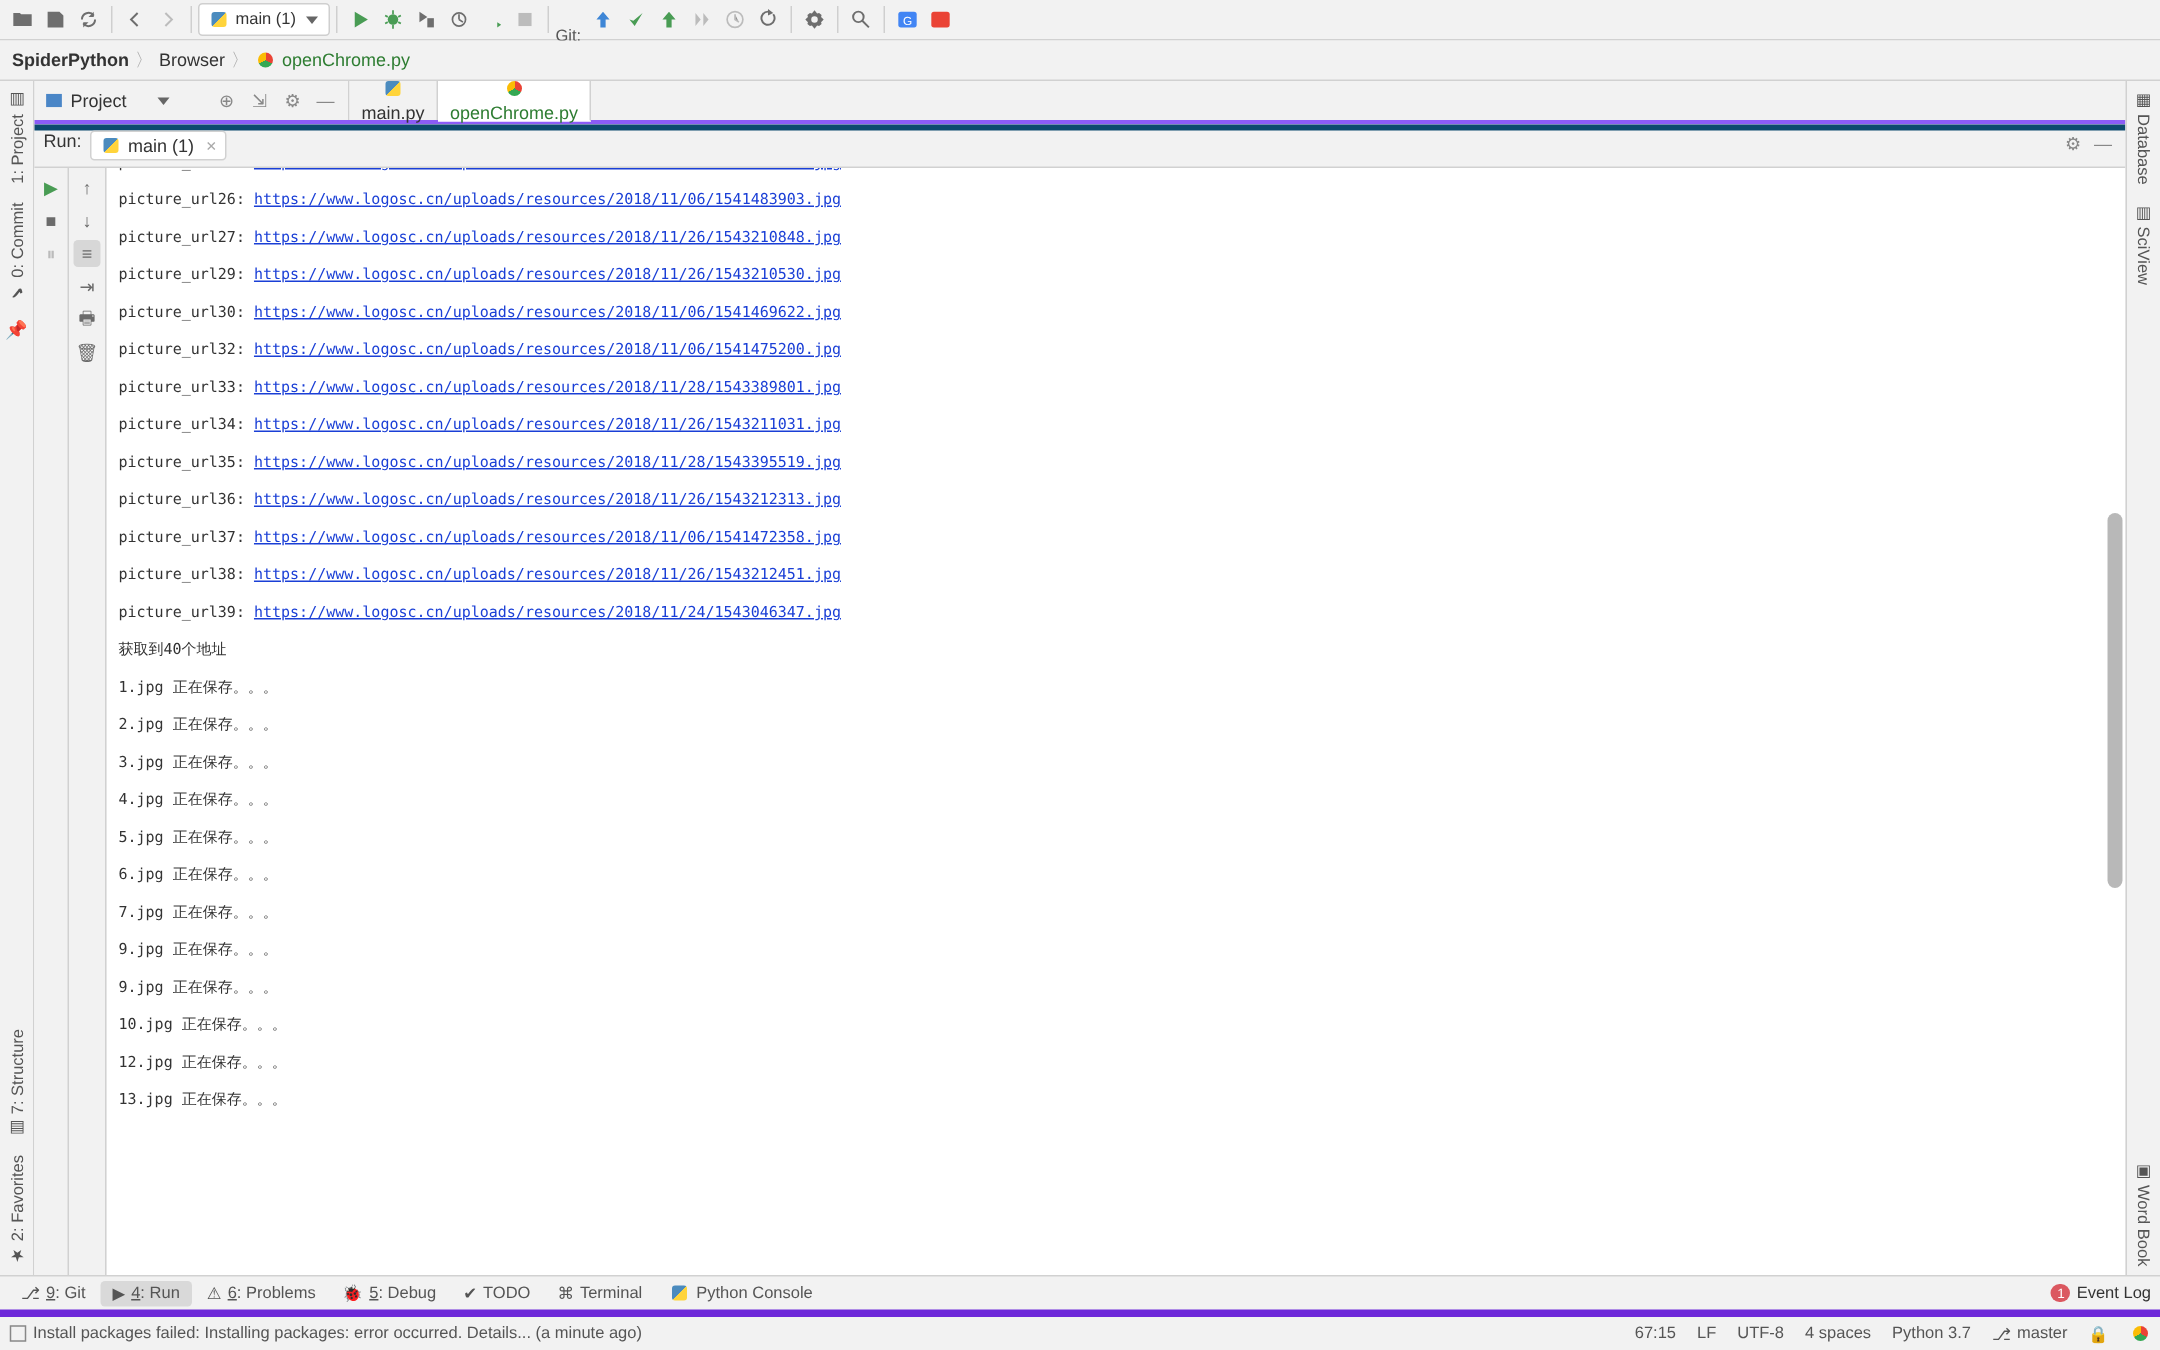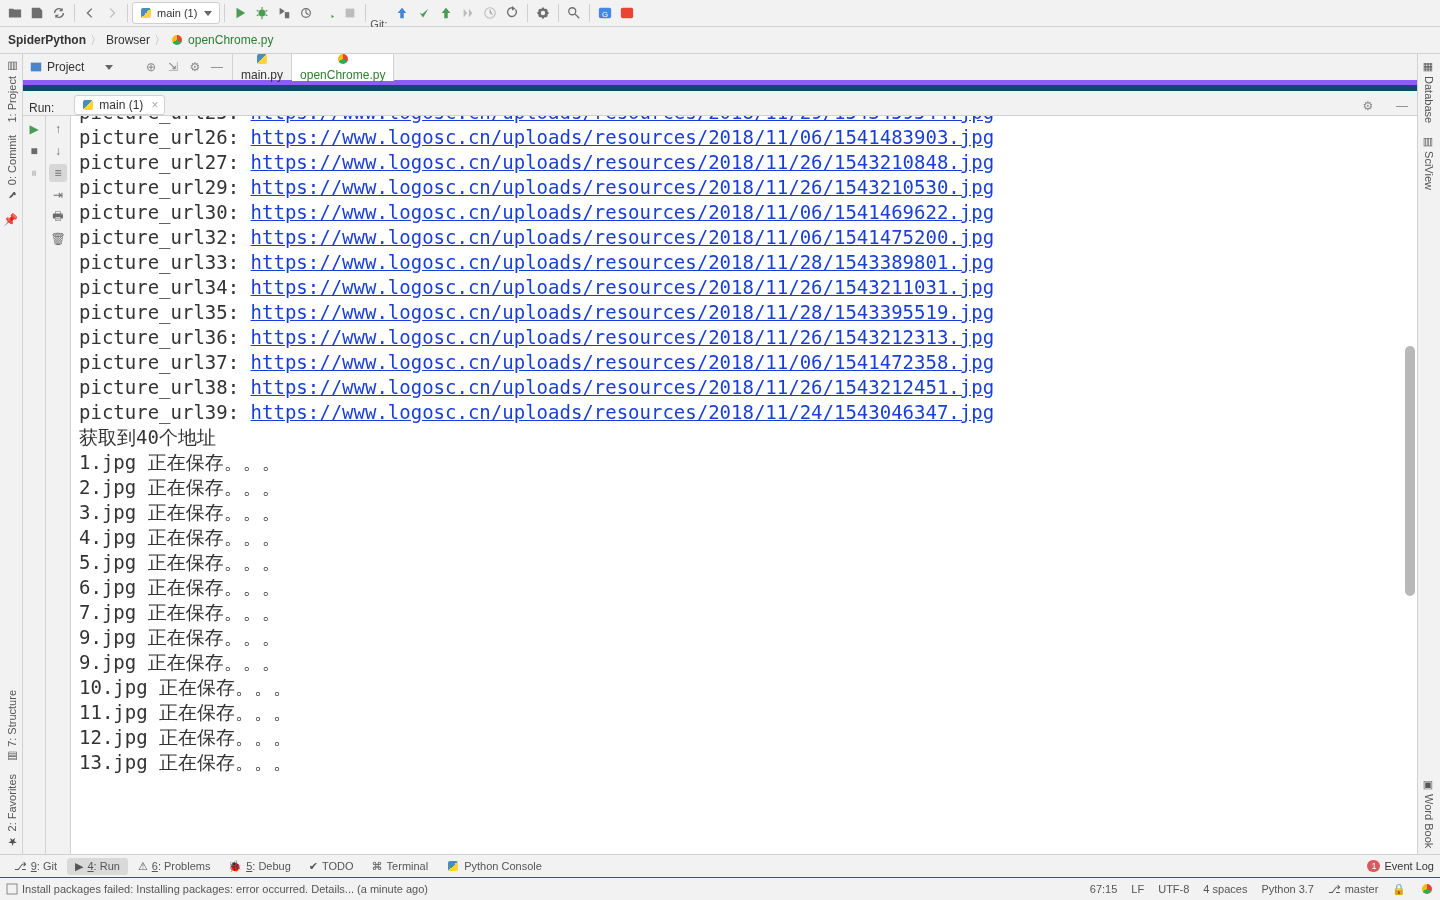--- a/index.html
+++ b/index.html
@@ -18,56 +18,56 @@
   .breadcrumb .sep{color:#aaa;margin:0 4px;font-size:12px;}
   .crumb b{font-weight:600;}
   
   .body{flex:1;display:flex;min-height:0;}
   .vgutter{width:22px;background:#f2f2f2;display:flex;flex-direction:column;align-items:center;border-right:1px solid #d1d1d1;}
   .vgutter.right{border-right:none;border-left:1px solid #d1d1d1;}
   .vlabel{writing-mode:vertical-rl;transform:rotate(180deg);font-size:11px;color:#555;padding:6px 0;cursor:pointer;white-space:nowrap;}
   .vlabel.rt{transform:none;}
   .center{flex:1;display:flex;flex-direction:column;min-width:0;}
   
-  .proj-row{height:26px;display:flex;align-items:center;border-bottom:5px solid #8b5cf6;background:#f2f2f2;}
+  .proj-row{height:26px;display:flex;align-items:center;border-bottom:3px solid #8b5cf6;background:#f2f2f2;}
   .proj-left{display:flex;align-items:center;gap:4px;padding:0 6px;border-right:1px solid #d1d1d1;height:100%;width:210px;box-sizing:border-box;}
   .proj-left .dir-ico{color:#4a86c7;}
   .proj-title{font-size:12px;flex:1;}
   .mini-ico{color:#888;width:18px;height:18px;display:flex;align-items:center;justify-content:center;cursor:pointer;}
   .proj-spacer{width:20px;}
   .tabs{display:flex;align-items:stretch;height:100%;}
   .tab{display:flex;align-items:center;padding:0 8px;border-right:1px solid #d1d1d1;font-size:12px;cursor:pointer;gap:4px;background:#f2f2f2;flex-direction:column;}
   .tab.active{background:#fff;border-bottom:1px solid #fff;margin-bottom:-1px;}
   .tab .close{color:#aaa;margin-left:4px;}
   
-  .run-header{height:24px;display:flex;align-items:flex-end;padding:0 6px;border-top:6px solid #0c4a6e;border-bottom:1px solid #d1d1d1;background:#f2f2f2;gap:16px;}
+  .run-header{height:24px;display:flex;align-items:flex-start;padding:0 6px;border-top:4px solid #0c4a6e;border-bottom:1px solid #d1d1d1;background:#f2f2f2;gap:2px;}
   .run-header .rlabel{font-size:12px;margin-right:4px;}
   .run-tab{display:flex;align-items:center;gap:4px;padding:2px 6px;background:#fff;border:1px solid #d1d1d1;border-radius:3px;font-size:12px;}
   .run-header .spacer{flex:1;}
   
   .console-wrap{flex:1;display:flex;min-height:0;background:#fff;}
   .console-left{width:22px;background:#f2f2f2;border-right:1px solid #d1d1d1;display:flex;flex-direction:column;align-items:center;padding-top:4px;gap:4px;}
   .console-left2{width:24px;background:#f2f2f2;border-right:1px solid #d1d1d1;display:flex;flex-direction:column;align-items:center;padding-top:4px;gap:4px;}
   .cl-btn{width:18px;height:18px;display:flex;align-items:center;justify-content:center;color:#6b6b6b;cursor:pointer;border-radius:3px;}
   .cl-btn.green{color:#499c54;}
   .cl-btn.selected{background:#d7d7d7;}
-  .console{flex:1;overflow:auto;font-family:Menlo,Consolas,monospace;font-size:19px;line-height:25px;padding:2px 0 2px 8px;position:relative;}
+  .console{flex:1;overflow:auto;font-family:Menlo,Consolas,monospace;font-size:10px;line-height:25px;padding:2px 0 2px 8px;position:relative;}
   .console .line{white-space:pre;}
   .console .trunc{margin-top:-18px;}
   .ulink{color:#1a3fd6;text-decoration:underline;}
   .fake-scroll{position:absolute;right:2px;top:230px;width:10px;height:250px;background:rgba(0,0,0,0.28);border-radius:5px;}
   
   .bottom-tabs{height:22px;display:flex;align-items:center;background:#f2f2f2;border-top:1px solid #d1d1d1;padding:0 6px;gap:2px;font-size:11px;}
   .btab{display:flex;align-items:center;gap:4px;padding:2px 8px;color:#555;cursor:pointer;border-radius:3px;}
   .btab.active{background:#d9d9d9;}
   .bottom-tabs .spacer{flex:1;}
   .event-log{display:flex;align-items:center;gap:4px;}
   .badge-err{background:#db5860;color:#fff;border-radius:8px;font-size:9px;padding:0 4px;line-height:12px;}
   
-  .statusbar{height:22px;display:flex;align-items:center;background:#f2f2f2;border-top:1px solid #6d28d9;padding:0 6px;font-size:11px;color:#555;}
+  .statusbar{height:22px;display:flex;align-items:center;background:#f2f2f2;border-top:5px solid #6d28d9;padding:0 6px;font-size:11px;color:#555;}
   .statusbar .msg{flex:1;display:flex;align-items:center;gap:4px;overflow:hidden;}
   .statusbar .seg{margin-left:14px;white-space:nowrap;display:flex;align-items:center;gap:4px;}
   
   .ico{width:14px;height:14px;display:inline-block;}
   .py-ico{width:14px;height:14px;display:inline-flex;align-items:center;justify-content:center;}
   .py-ico::before{content:"";width:10px;height:10px;border-radius:2px;background:linear-gradient(135deg,#4b8bbe 50%,#ffd43b 50%);display:inline-block;}
   .chrome-ico::before{content:"";width:10px;height:10px;border-radius:50%;background:conic-gradient(#ea4335 0 120deg,#34a853 120deg 240deg,#fbbc05 240deg 360deg);display:inline-block;}
   .fname-green{color:#2e7d32;}
   .underline-acc{text-decoration:underline;}
 </style>
@@ -311,21 +311,20 @@
             <div class="line">1.jpg 正在保存。。。</div>
             <div class="line">2.jpg 正在保存。。。</div>
             <div class="line">3.jpg 正在保存。。。</div>
             <div class="line">4.jpg 正在保存。。。</div>
             <div class="line">5.jpg 正在保存。。。</div>
             <div class="line">6.jpg 正在保存。。。</div>
             <div class="line">7.jpg 正在保存。。。</div>
             <div class="line">9.jpg 正在保存。。。</div>
             <div class="line">9.jpg 正在保存。。。</div>
             <div class="line">10.jpg 正在保存。。。</div>
-            <div class="line">11.jpg 正在保存。。。</div>
             <div class="line">12.jpg 正在保存。。。</div>
             <div class="line">13.jpg 正在保存。。。</div>
           </div>
       </div>
     </div>
 
     <div class="vgutter right">
       <div class="vlabel rt">▦ <span>Database</span></div>
       <div class="vlabel rt">▥ <span>SciView</span></div>
       <div style="flex:1"></div>

